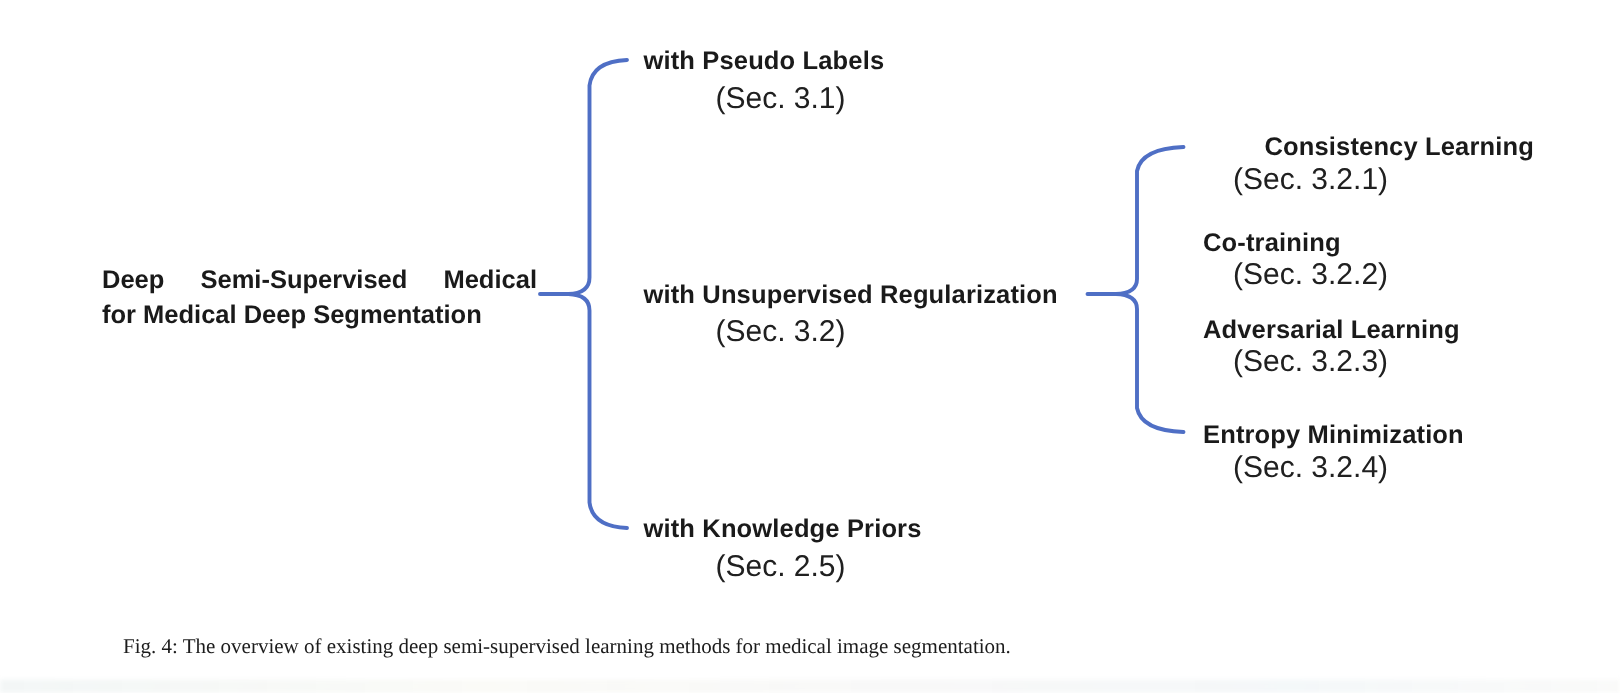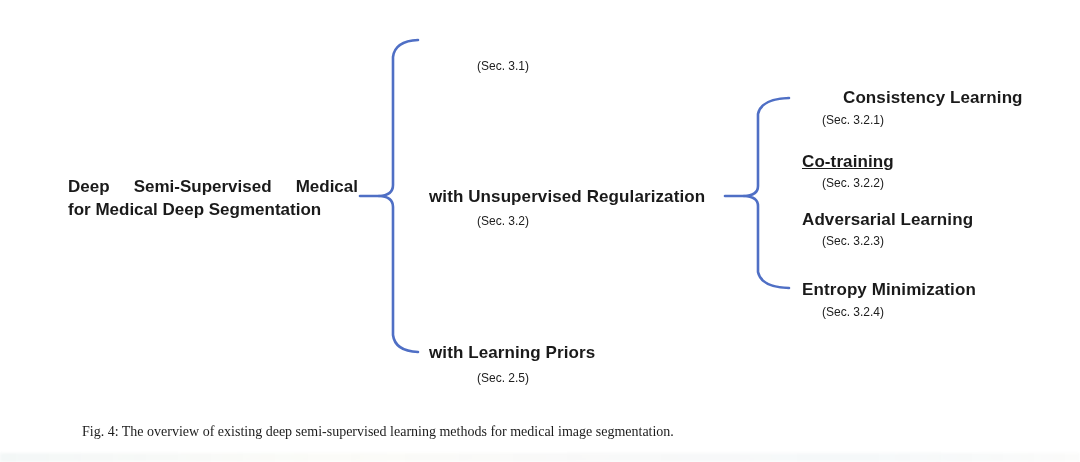--- a/index.html
+++ b/index.html
@@ -20,21 +20,21 @@
     position: absolute;
     font-weight: bold;
     font-size: 17px;
     line-height: 19px;
     white-space: nowrap;
     letter-spacing: 0.1px;
   }
   .node-sec {
     position: absolute;
     font-weight: normal;
-    font-size: 12px;
+    font-size: 20px;
     line-height: 18px;
     white-space: nowrap;
     color: #202020;
   }
   .root-node {
     position: absolute;
     left: 68px;
     top: 175px;
     width: 290px;
     font-weight: bold;
@@ -88,37 +88,38 @@
   <div class="root-node">
     <div class="root-line1">Deep Semi-Supervised Medical</div>
     <div class="root-line2">for Medical Deep Segmentation</div>
   </div>
 
   <svg class="brace" style="left:353px; top:25px;" width="72" height="340" viewBox="0 0 72 340">
     <path d="M65 15 Q42 16 40 32 L40 160 Q40 170.5 26 171 Q40 171.5 40 182 L40 310 Q42 326 65 327" fill="none" stroke-width="2.6" stroke-linecap="round" stroke-linejoin="round" stroke="#4f6fc5"></path>
     <path d="M7 171 L26 171" fill="none" stroke-width="2.6" stroke-linecap="round" stroke="#4f6fc5"></path>
   </svg>
 
+  <div class="node-label" style="left:429px; top:31px;">with Pseudo Labels</div>
   <div class="node-sec" style="left:477px; top:57px;">(Sec. 3.1)</div>
 
   <div class="node-label" style="left:429px; top:187px;">with Unsupervised Regularization</div>
   <div class="node-sec" style="left:477px; top:212px;">(Sec. 3.2)</div>
 
-  <div class="node-label" style="left:429px; top:343px;">with Learning Priors</div>
+  <div class="node-label" style="left:429px; top:343px;">with Knowledge Priors</div>
   <div class="node-sec" style="left:477px; top:369px;">(Sec. 2.5)</div>
 
   <svg class="brace" style="left:720px; top:86px;" width="76" height="212" viewBox="0 0 76 212">
     <path d="M69 12 Q41 13 38 28 L38 100 Q38 109.5 24 110 Q38 110.5 38 120 L38 186 Q41 201 69 202" fill="none" stroke-width="2.6" stroke-linecap="round" stroke-linejoin="round" stroke="#4f6fc5"></path>
     <path d="M5 110 L24 110" fill="none" stroke-width="2.6" stroke-linecap="round" stroke="#4f6fc5"></path>
   </svg>
 
   <div class="node-label" style="left:802px; top:88px;margin-left:41px;">Consistency Learning</div>
   <div class="node-sec" style="left:822px; top:111px;">(Sec. 3.2.1)</div>
 
-  <div class="node-label" style="left:802px; top:152px;text-decoration:underline;">Co-training</div>
+  <div class="node-label" style="left:802px; top:152px;">Co-training</div>
   <div class="node-sec" style="left:822px; top:174px;">(Sec. 3.2.2)</div>
 
   <div class="node-label" style="left:802px; top:210px;">Adversarial Learning</div>
   <div class="node-sec" style="left:822px; top:232px;">(Sec. 3.2.3)</div>
 
   <div class="node-label" style="left:802px; top:280px;">Entropy Minimization</div>
   <div class="node-sec" style="left:822px; top:303px;">(Sec. 3.2.4)</div>
 
   <div class="caption">Fig. 4: The overview of existing deep semi-supervised learning methods for medical image segmentation.</div>
 

